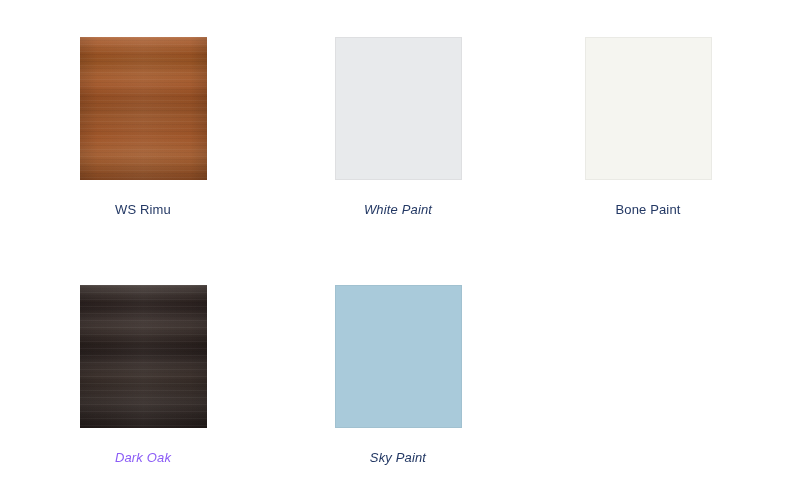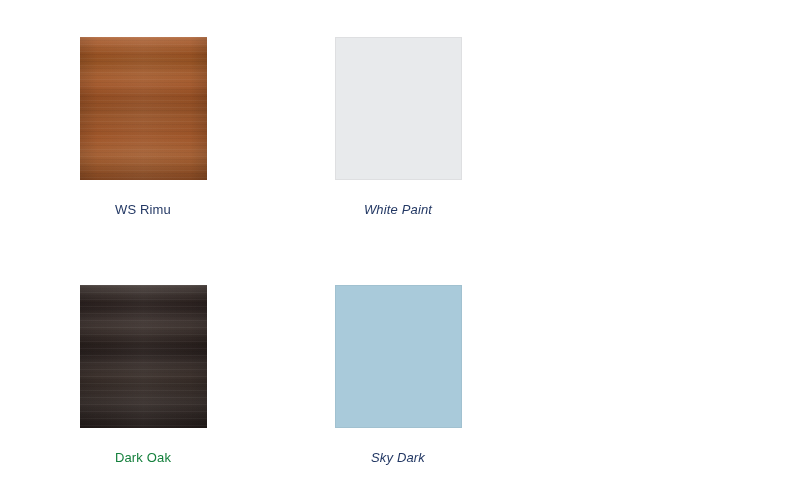--- a/index.html
+++ b/index.html
@@ -143,25 +143,29 @@
   <div class="swatch-cell row-0 col-0">
     <div class="swatch-chip wood wood-rimu"></div>
     <div class="swatch-label" style="color: rgb(35, 56, 100);">WS Rimu</div>
   </div>
 
   <div class="swatch-cell row-0 col-1">
     <div class="swatch-chip bordered" style="background-color: rgb(232, 234, 236);"></div>
     <div class="swatch-label" style="color: rgb(35, 56, 100);">White Paint</div>
   </div>
 
+  <div class="swatch-cell row-0 col-2">
+    <div class="swatch-chip bordered" style="background-color: rgb(245, 245, 240);"></div>
+    <div class="swatch-label" style="color: rgb(35, 56, 100);">Bone Paint</div>
+  </div>
 
   <div class="swatch-cell row-1 col-0">
     <div class="swatch-chip wood wood-darkoak"></div>
-    <div class="swatch-label" style="color: #15803d;">Dark Oak</div>
+    <div class="swatch-label" style="color: #8b5cf6; font-style: italic;">Dark Oak</div>
   </div>
 
   <div class="swatch-cell row-1 col-1">
     <div class="swatch-chip bordered" style="background-color: rgb(169, 202, 218);"></div>
-    <div class="swatch-label" style="color: rgb(35, 56, 100);">Sky Dark</div>
+    <div class="swatch-label" style="color: rgb(35, 56, 100);">Sky Paint</div>
   </div>
 
 
 </div>
 
 </body></html>

